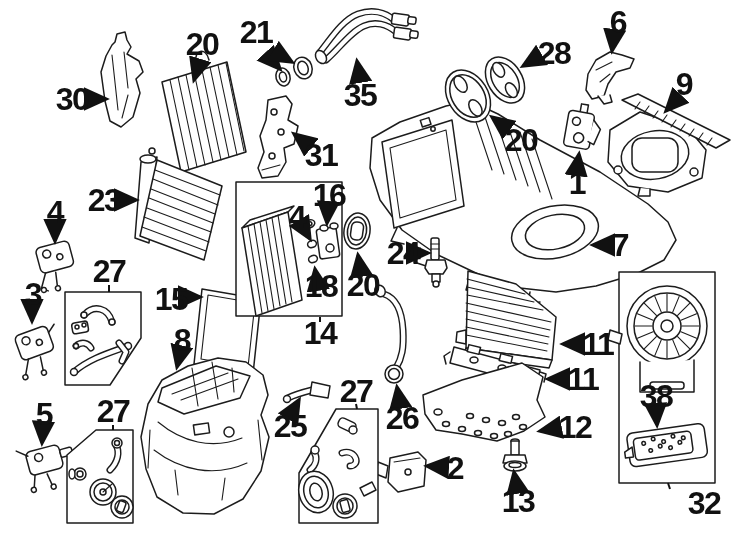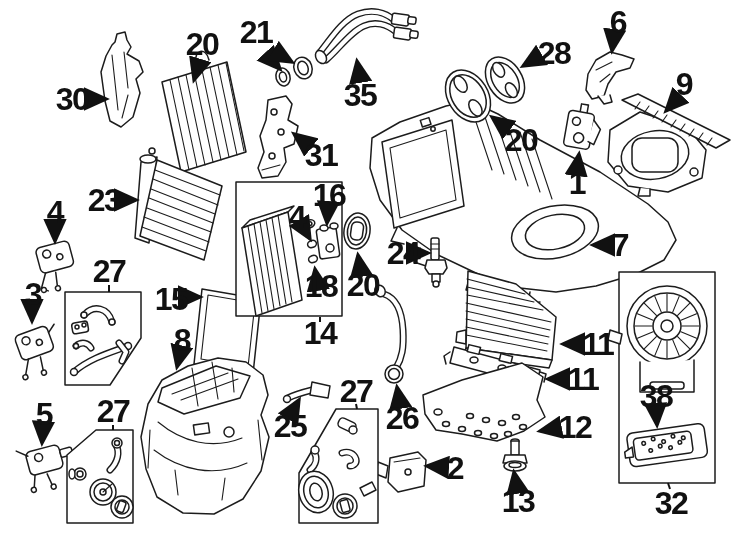--- a/index.html
+++ b/index.html
@@ -516,15 +516,15 @@
   <div class="callout" style="left:403px;top:253px">24</div>
   <div class="callout" style="left:290px;top:426px">25</div>
   <div class="callout" style="left:402px;top:418px">26</div>
   <div class="callout" style="left:109px;top:271px">27</div>
   <div class="callout" style="left:113px;top:411px">27</div>
   <div class="callout" style="left:356px;top:391px">27</div>
   <div class="callout" style="left:554px;top:53px">28</div>
   <div class="callout" style="left:521px;top:140px">20</div>
   <div class="callout" style="left:72px;top:99px">30</div>
   <div class="callout" style="left:321px;top:155px">31</div>
-  <div class="callout" style="left:671px;top:503px">32</div>
+  <div class="callout" style="left:704px;top:503px">32</div>
   <div class="callout" style="left:656px;top:396px">38</div>
 </div>
 
 </body></html>

